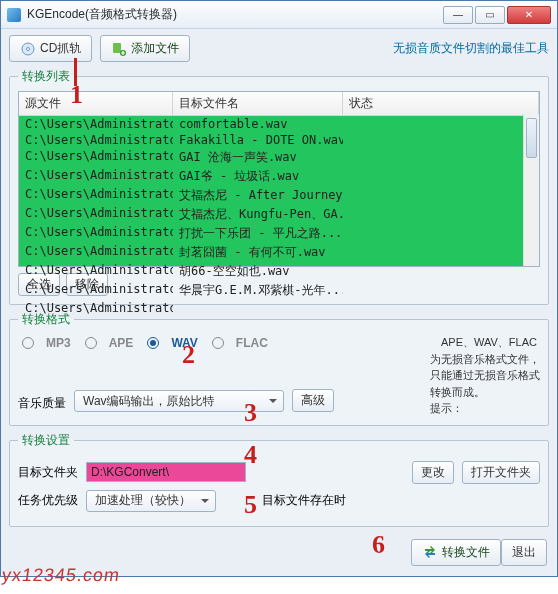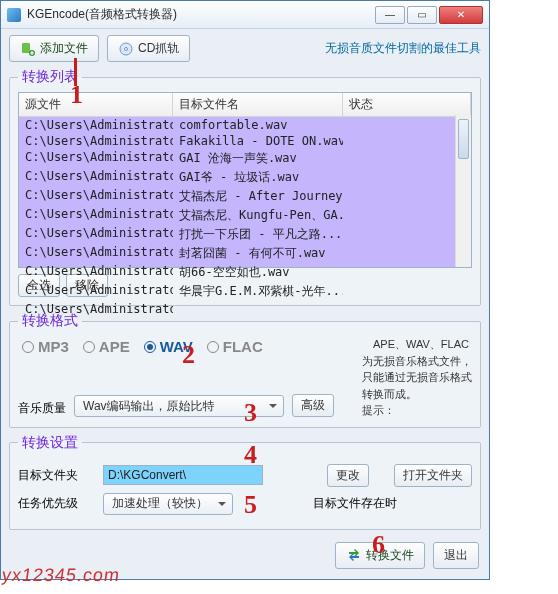--- a/index.html
+++ b/index.html
@@ -1,89 +1,89 @@
 <!DOCTYPE html>
 <html><head>
 <meta charset="utf-8">
 <style>
 * { box-sizing: border-box; margin: 0; padding: 0; }
 body { font-family: "Microsoft YaHei", SimSun, Arial, sans-serif; font-size: 12px; background: #fff; width: 558px; height: 594px; position: relative; overflow: hidden; }
-.window { width: 490px; border: 1px solid #4b79a8; background: #e9eff5; position: relative; }
+.window { width: 558px; border: 1px solid #4b79a8; background: #e9eff5; position: relative; }
 .titlebar { height: 28px; background: linear-gradient(#fdfefe,#e6eef7); display: flex; align-items: center; padding: 0 6px; border-bottom: 1px solid #c4d4e3; }
 .app-icon { width: 14px; height: 14px; background: linear-gradient(135deg,#6fbef0,#2a7ac0); border-radius: 2px; margin-right: 6px; }
 .title-text { flex: 1; color: #2b2b2b; font-size: 12px; }
 .win-btns { display: flex; gap: 2px; }
 .win-btn { width: 30px; height: 18px; border: 1px solid #9ab; background: linear-gradient(#fdfdfd,#e4ecf4); border-radius: 2px; display:flex; align-items:center; justify-content:center; font-size:10px; color:#333; }
 .win-btn.close { background: linear-gradient(#f08080,#d23b3b); border-color:#a33; color:#fff; width:44px; }
 .body { padding: 6px 8px 8px 8px; }
 .toolbar { display: flex; align-items: center; gap: 8px; margin-bottom: 6px; }
 .btn { border: 1px solid #9fb3c6; background: linear-gradient(#fefefe,#e6edf4); border-radius: 3px; padding: 4px 10px; display:inline-flex; align-items:center; gap:4px; color:#1a441a; font-size:12px; cursor:pointer; }
 .btn.gray { color:#333; }
 .btn.small { padding: 2px 8px; }
 .tagline { margin-left:auto; color:#0369a1; font-size:12px; }
 .icon-sv { width:16px; height:16px; }
 fieldset { border: 1px solid #b7c5d3; border-radius: 2px; margin-bottom: 6px; padding: 6px 8px 8px 8px; background:#eef3f8; }
-legend { font-size: 14px; color:#6d28d9; padding: 0 4px; }
-.list-box { border:1px solid #9fb3c6; background:#c4b5fd; height:176px; position:relative; }
+legend { font-size: 12px; color:#15803d; padding: 0 4px; }
+.list-box { border:1px solid #9fb3c6; background:#22c55e; height:176px; position:relative; }
 .list-head { display:flex; border-bottom:1px solid #d4d4d4; background:linear-gradient(#fdfdfd,#efefef); font-size:12px; color:#333; }
 .list-head div { padding:3px 6px; border-right:1px solid #d4d4d4; }
 .col-src { width:154px; } .col-dst { width:170px; } .col-st { flex:1; }
 .rows { overflow:hidden; }
 .row { display:flex; font-family: SimSun, monospace; font-size:12px; color:#222; }
 .row div { padding:1px 6px; white-space:nowrap; overflow:hidden; }
 .scrollbar-v { position:absolute; right:0; top:22px; bottom:0; width:16px; background:#f0f0f0; border-left:1px solid #ddd; }
 .sthumb { position:absolute; left:2px; right:2px; top:4px; height:40px; background:linear-gradient(#eef3fa,#cad9ea); border:1px solid #9fb3c6; border-radius:2px; }
 .list-btns { margin-top:6px; display:flex; gap:6px; }
 .fmt-row { display:flex; align-items:center; gap:14px; padding:2px 4px 8px 4px; }
-.radio { display:inline-flex; align-items:center; gap:4px; font-size:15px; font-weight:bold; color:#888; }
+.radio { display:inline-flex; align-items:center; gap:12px; font-size:12px; font-weight:bold; color:#888; }
 .radio.sel { color:#1a5a9c; }
 .radio .rdot { width:12px; height:12px; border:1px solid #888; border-radius:50%; display:inline-flex; align-items:center; justify-content:center; }
 .radio.sel .rdot { border-color:#1a5a9c; }
 .radio.sel .rdot:after { content:""; width:6px; height:6px; background:#1a5a9c; border-radius:50%; }
 .hint { font-size:11px; color:#333; line-height:1.5; width:110px; }
 .quality-row { display:flex; align-items:flex-end; gap:8px; }
 .select { border:1px solid #9fb3c6; background:linear-gradient(#fefefe,#eaf0f7); border-radius:3px; height:22px; display:inline-flex; align-items:center; padding:0 18px 0 8px; position:relative; font-size:12px; color:#333; }
 .select:after { content:""; position:absolute; right:6px; top:8px; border:4px solid transparent; border-top-color:#555; }
-.set-row { display:flex; align-items:center; gap:25px; margin:6px 0; }
-.text-in { border:1px solid #9fb3c6; background:#7dd3fc; height:20px; padding:0 4px; font-size:12px; color:#222; }
-.bottom { display:flex; justify-content:flex-end; gap:8px; padding:6px 2px 2px; }
+.set-row { display:flex; align-items:center; gap:8px; margin:6px 0; }
+.text-in { border:1px solid #9fb3c6; background:#ec4899; height:20px; padding:0 4px; font-size:12px; color:#222; }
+.bottom { display:flex; justify-content:flex-end; padding:6px 2px 2px; }
 .watermark { position:absolute; left:2px; bottom:8px; color:#cc3030; font-family: Arial; font-size:18px; letter-spacing:1px; transform:skewX(-8deg); }
 .annot { position:absolute; color:#c81e1e; font-family:"Segoe Script","Comic Sans MS",cursive; font-size:26px; font-weight:bold; pointer-events:none; }
 .annot.stroke { border-left:3px solid #c81e1e; height:28px; }
 </style>
 </head>
 <body>
 
 <div class="window">
   <div class="titlebar">
     <div class="app-icon"></div>
     <div class="title-text">KGEncode(音频格式转换器)</div>
     <div class="win-btns">
       <div class="win-btn">—</div>
       <div class="win-btn">▭</div>
       <div class="win-btn close">✕</div>
     </div>
   </div>
 
   <div class="body">
     <div class="toolbar">
+      <div class="btn gray">
+        <svg class="icon-sv" viewBox="0 0 16 16">
+            <circle cx="8" cy="8" r="6" fill="#d9e8f4" stroke="#6a98c4"></circle>
+            <circle cx="8" cy="8" r="1.5" fill="#fff" stroke="#6a98c4"></circle>
+          </svg>
+        <span>CD抓轨</span>
+      </div>
       <div class="btn">
         <svg class="icon-sv" viewBox="0 0 16 16">
             <rect x="2" y="2" width="8" height="10" fill="#6cc04a" rx="1"></rect>
             <circle cx="12" cy="12" r="3" fill="#3a9a2a"></circle>
             <path d="M12 10v4M10 12h4" stroke="#fff" stroke-width="1.2"></path>
           </svg>
         <span>添加文件</span>
-      </div>
-      <div class="btn gray">
-        <svg class="icon-sv" viewBox="0 0 16 16">
-            <circle cx="8" cy="8" r="6" fill="#d9e8f4" stroke="#6a98c4"></circle>
-            <circle cx="8" cy="8" r="1.5" fill="#fff" stroke="#6a98c4"></circle>
-          </svg>
-        <span>CD抓轨</span>
       </div>
       <div class="tagline">无损音质文件切割的最佳工具</div>
     </div>
 
     <fieldset>
       <legend>转换列表</legend>
       <div class="list-box">
         <div class="list-head">
           <div class="col-src">源文件</div>
           <div class="col-dst">目标文件名</div>

